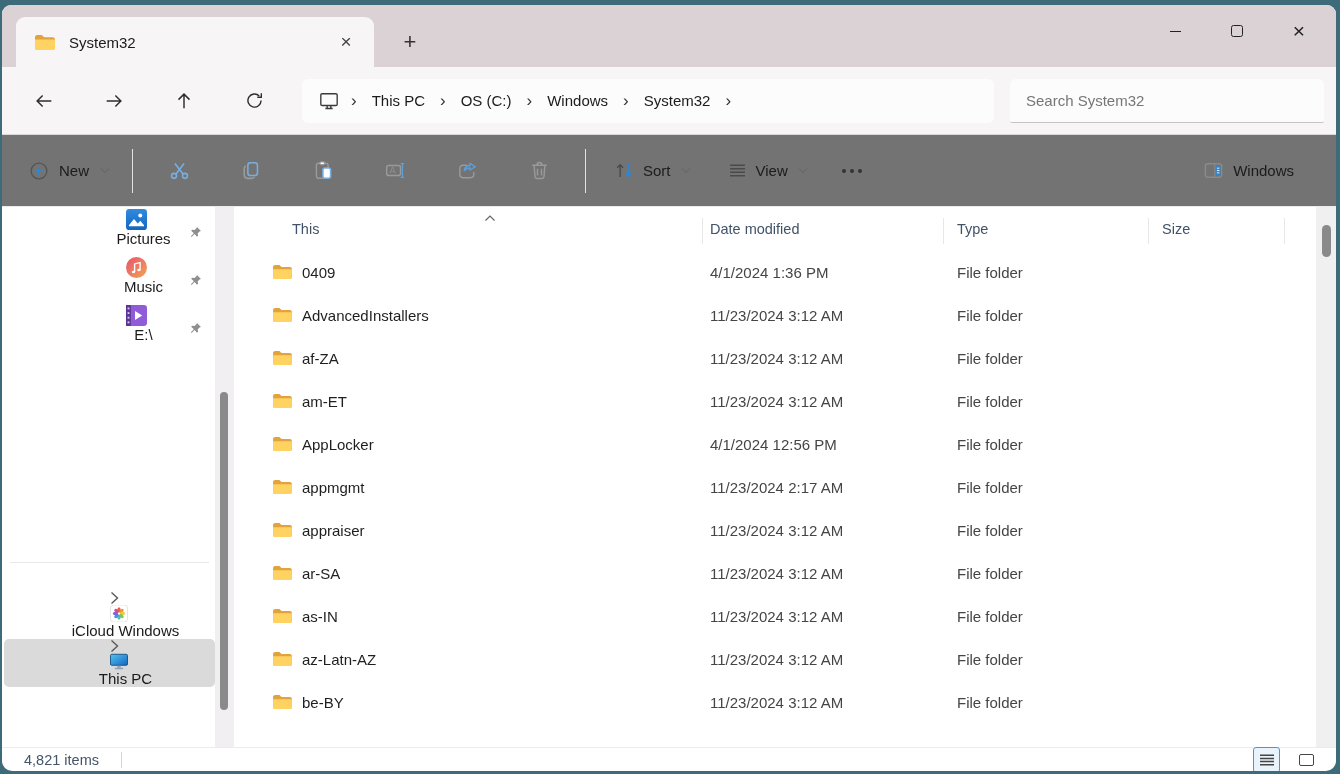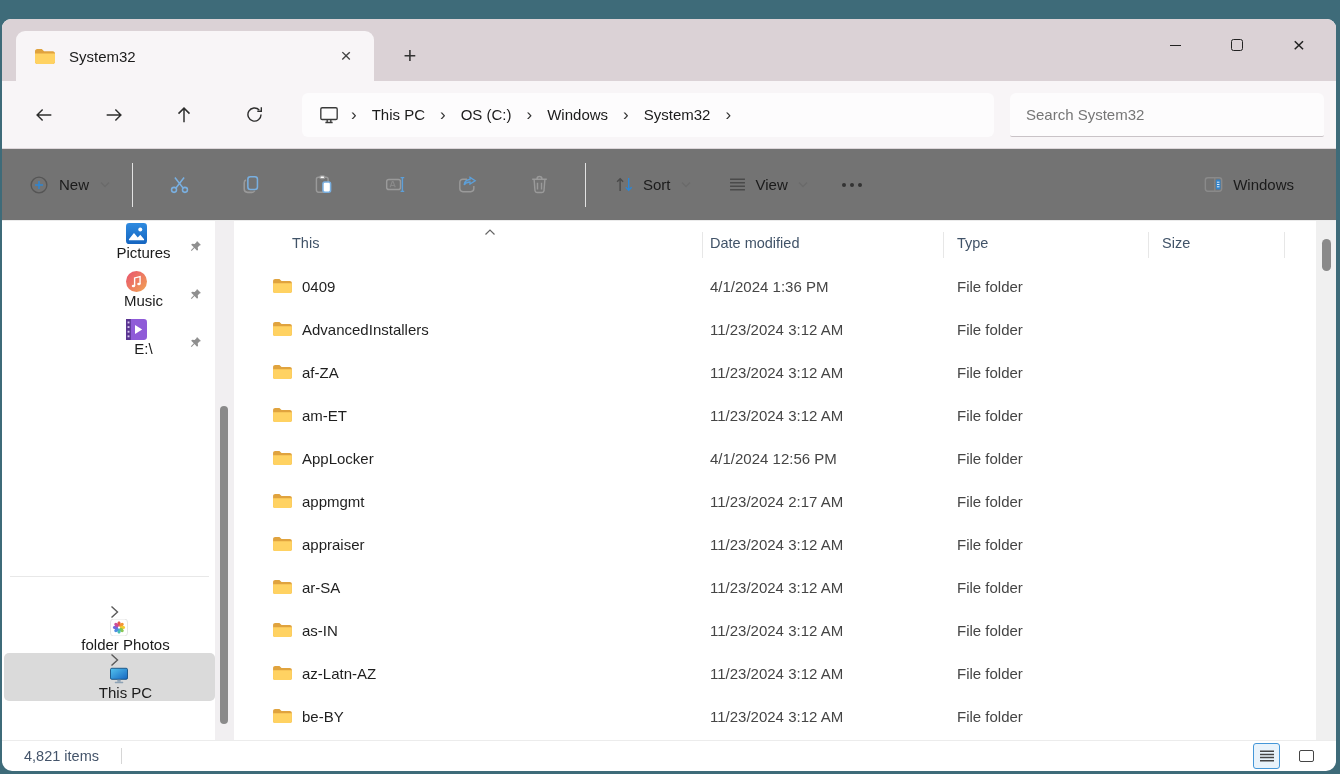--- a/index.html
+++ b/index.html
@@ -1,20 +1,20 @@
 <!DOCTYPE html>
 <html><head>
 <meta charset="utf-8">
 <style>
   * { margin:0; padding:0; box-sizing:border-box; }
   html,body { width:1340px; height:774px; overflow:hidden; }
   body { background:#3e6b79; font-family:"Liberation Sans","DejaVu Sans",sans-serif; }
   .window { position:absolute; top:5px; left:2px; right:4px; bottom:3px;
             border-radius:9px 9px 10px 10px; background:#fff; overflow:hidden;
-            display:flex; flex-direction:column;margin-top:14px; }
+            display:flex; flex-direction:column; }
 
   
   .tabstrip { height:62px; background:#dbd2d6; position:relative; flex:0 0 auto; }
   .tab { position:absolute; left:14px; top:12px; width:358px; height:50px;
          background:#f8f5f7; border-radius:9px 9px 0 0; display:flex; align-items:center; padding:0 14px 0 18px; }
   .tab-title { font-size:15px; color:#1b1b1b; margin-left:14px; flex:1; }
   .tab-close { font-size:19px; color:#444; width:28px; height:28px; display:flex; align-items:center;
                justify-content:center; border-radius:4px; }
   .newtab { position:absolute; left:392px; top:22px; width:32px; height:30px; display:flex; align-items:center;
             justify-content:center; font-size:22px; color:#333; font-weight:300; }
@@ -78,21 +78,21 @@
   .f-cell { position:absolute; top:12px; font-size:15px; white-space:nowrap; }
   .f-name { left:68px; color:#1f1f1f; }
   .f-date { left:476px; color:#454545; }
   .f-type { left:723px; color:#454545; }
   .f-size { left:928px; color:#454545; }
 
   .content-scroll { width:20px; flex:0 0 auto; background:#f0f0f0; position:relative; }
   .content-thumb { position:absolute; left:6px; width:9px; top:18px; height:32px; background:#8a8a8a; border-radius:4.5px; }
 
   
-  .statusbar { height:31px; border-top:1px solid #ececec; display:flex; align-items:center; padding:0 16px 0 22px; flex:0 0 auto;gap:8px; }
+  .statusbar { height:24px; border-top:1px solid #ececec; display:flex; align-items:center; padding:0 16px 0 22px; flex:0 0 auto;gap:8px; }
   .item-count { font-size:14.5px; color:#44546a; }
   .status-div { width:1px; height:16px; background:#d6d6d6; margin-left:14px; }
   .view-toggle { width:27px; height:26px; display:flex; align-items:center; justify-content:center; border-radius:3px; margin-left:5px; }
   .view-toggle.active { background:#e9f3fb; border:1px solid #4597d8; }
   .vt-rect { width:15px; height:12px; border:1.6px solid #454545; border-radius:2px; display:block; }
 </style>
 </head>
 <body>
 
 <div class="window">
@@ -333,21 +333,21 @@
               <ellipse cx="11" cy="6.4" rx="2.2" ry="3.4" fill="#e5493a" transform="rotate(0 11 11)"></ellipse>
               <ellipse cx="11" cy="6.4" rx="2.2" ry="3.4" fill="#f28a1e" transform="rotate(45 11 11)"></ellipse>
               <ellipse cx="11" cy="6.4" rx="2.2" ry="3.4" fill="#f2c71e" transform="rotate(90 11 11)"></ellipse>
               <ellipse cx="11" cy="6.4" rx="2.2" ry="3.4" fill="#7cc043" transform="rotate(135 11 11)"></ellipse>
               <ellipse cx="11" cy="6.4" rx="2.2" ry="3.4" fill="#35b9ab" transform="rotate(180 11 11)"></ellipse>
               <ellipse cx="11" cy="6.4" rx="2.2" ry="3.4" fill="#3b82e0" transform="rotate(225 11 11)"></ellipse>
               <ellipse cx="11" cy="6.4" rx="2.2" ry="3.4" fill="#6459d8" transform="rotate(270 11 11)"></ellipse>
               <ellipse cx="11" cy="6.4" rx="2.2" ry="3.4" fill="#c83a8e" transform="rotate(315 11 11)"></ellipse>
             </g>
           </svg>
-        <span class="s-label">folder Photos</span>
+        <span class="s-label">iCloud Windows</span>
       </div>
 
       <div class="side-item selected" style="padding-left:18px;">
         <span class="tree-chevron">
             <svg width="9" height="14" viewBox="0 0 9 14" fill="none" stroke="#5a5a5a" stroke-width="1.4">
               <path d="M1.5 1.5 7.5 7l-6 5.5"></path>
             </svg>
           </span>
         <svg width="22" height="20" viewBox="0 0 22 20">
             <defs>

